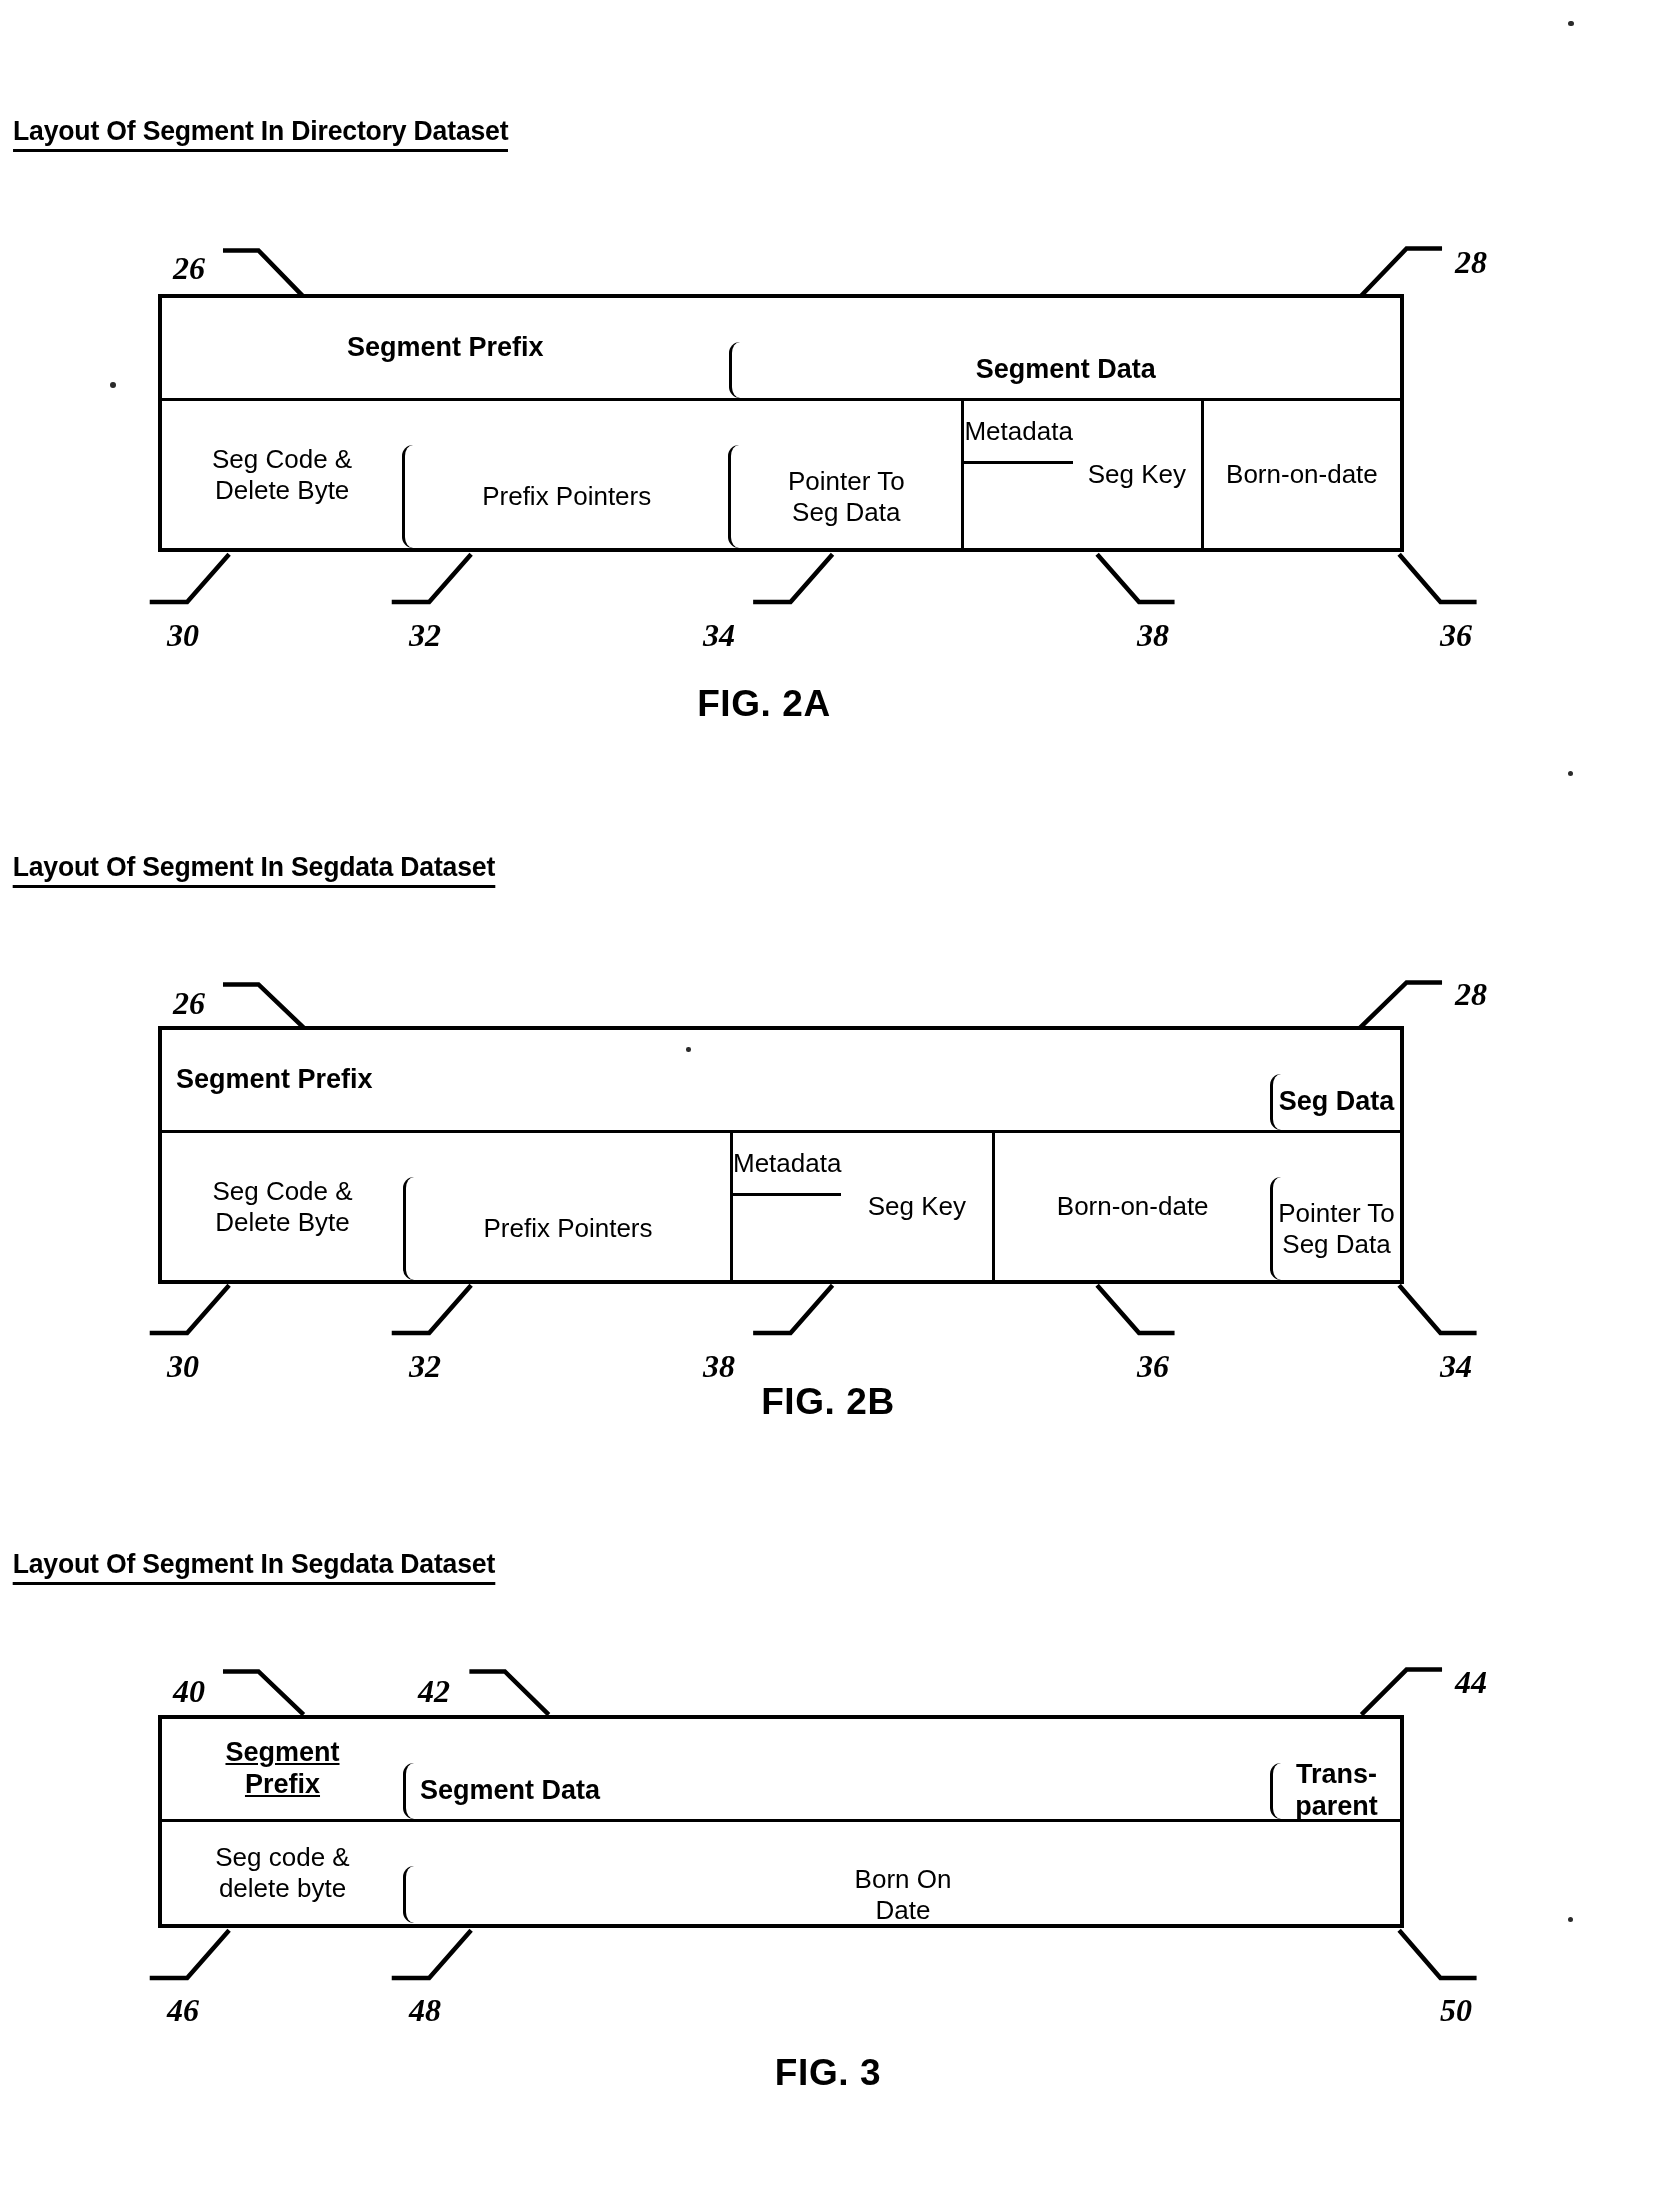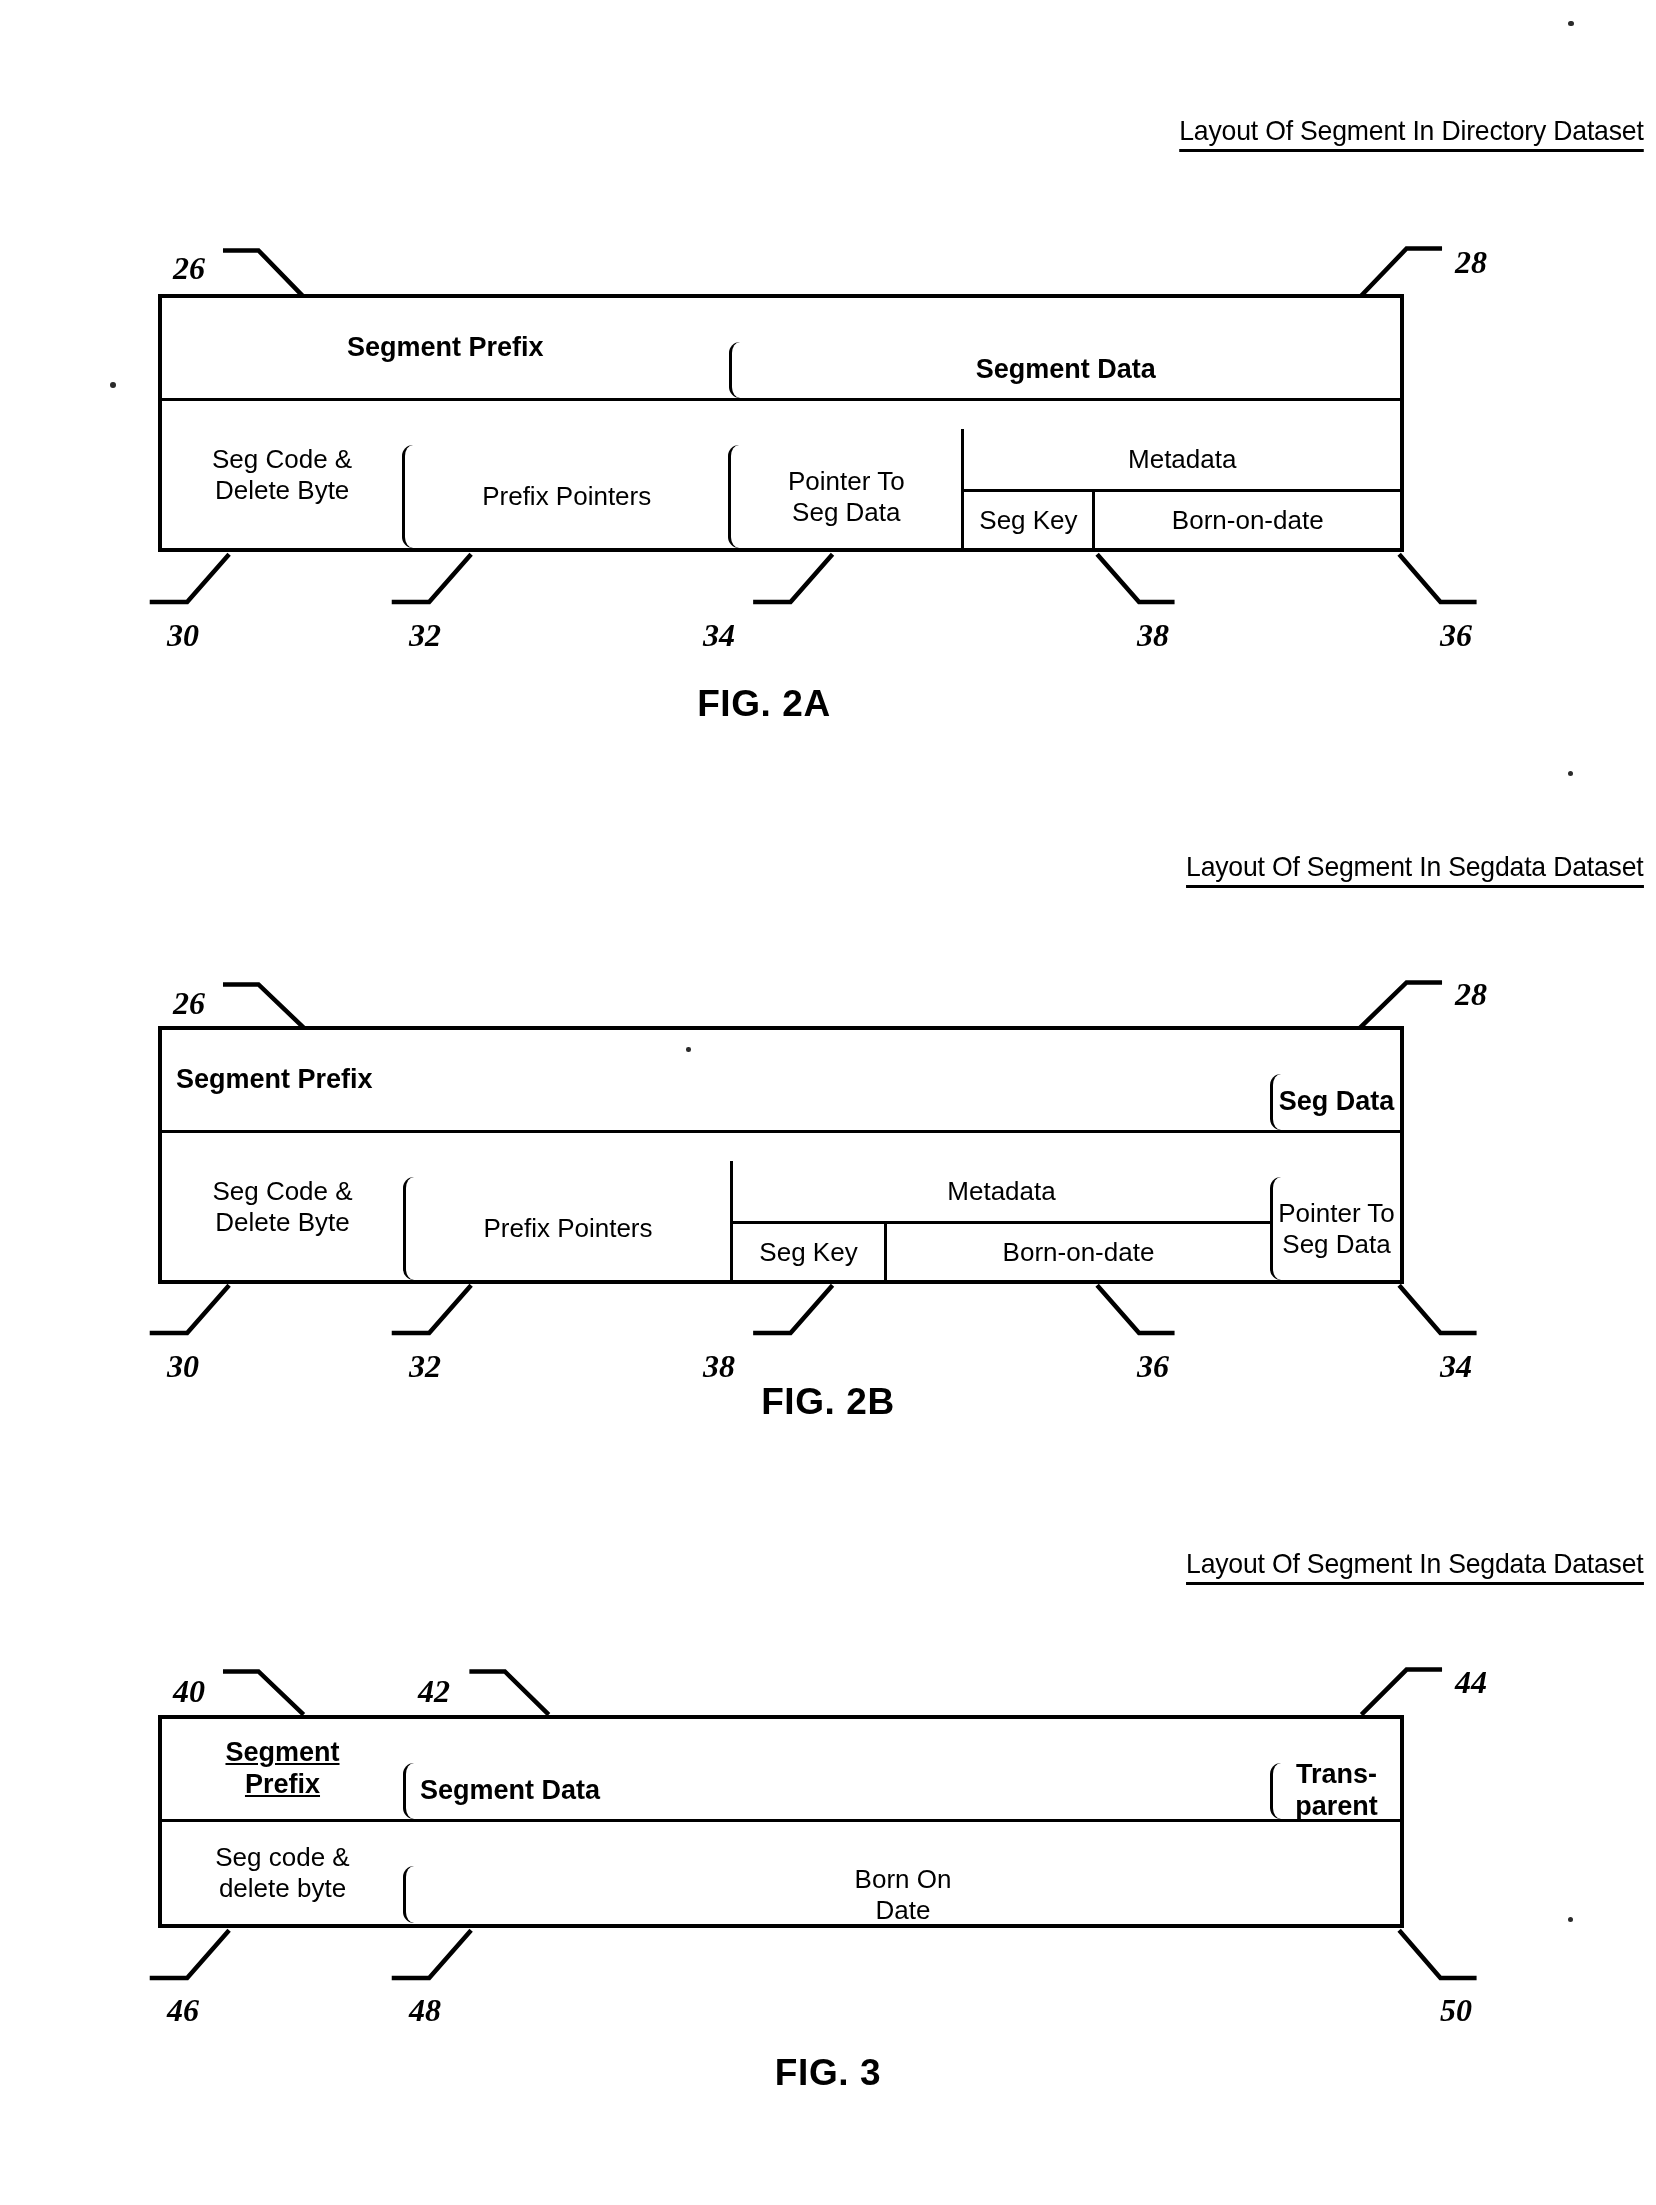--- a/index.html
+++ b/index.html
@@ -25,23 +25,23 @@
 
   
   .figure {
     position: absolute;
     left: 0;
     width: 1656px;
   }
 
   
   .fig-heading {
-    text-align: right;
+    text-align: left;
     font-size: 28px;
-    font-weight: normal;
+    font-weight: bold;
     letter-spacing: -0.2px;
     white-space: nowrap;
   }
   .fig-heading span {
     display: inline-block;
     border-bottom: 3.9px solid #000;
     padding-bottom: 1.9px;
     transform: scaleX(0.95);
   }
 
@@ -78,22 +78,21 @@
     border-radius: 11px;
   }
   .cell.vsep { border-left: 3.2px solid #000; margin-top: 44px; }
   .cell.hdr  { font-weight: bold; font-size: 27px; }
   .cell.left { justify-content: flex-start; text-align: left; padding-left: 14px; }
 
   
   .nest {
     box-sizing: border-box;
     display: flex;
-    flex-direction: column;
-    margin-top: 28px;
+    flex-direction: row;
   }
   .nest .ntop {
     box-sizing: border-box;
     display: flex;
     align-items: center;
     justify-content: center;
     font-size: 26px;
     border-bottom: 3.2px solid #000;
   }
   .nest .nbot {

